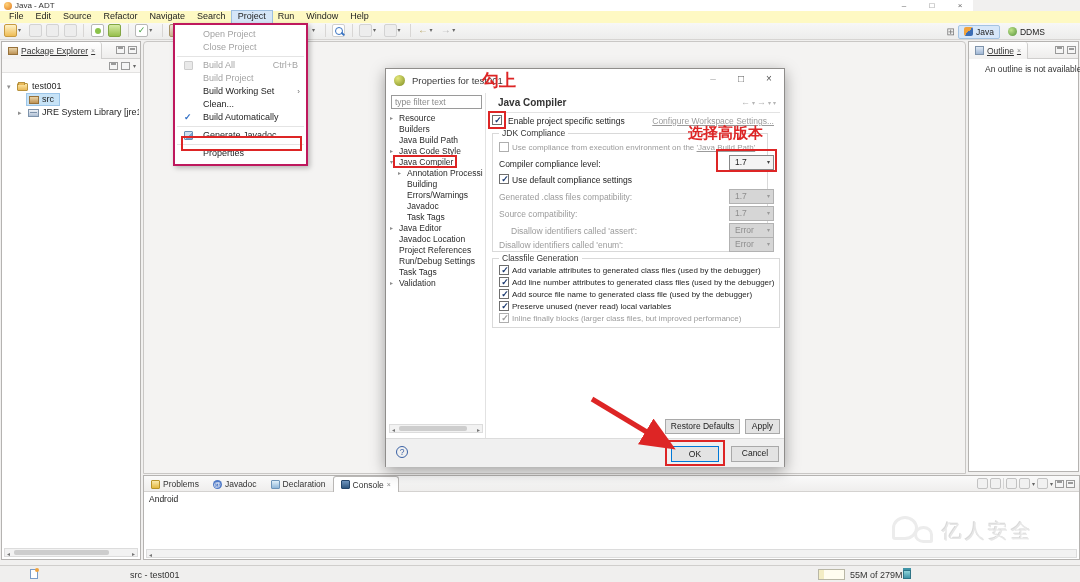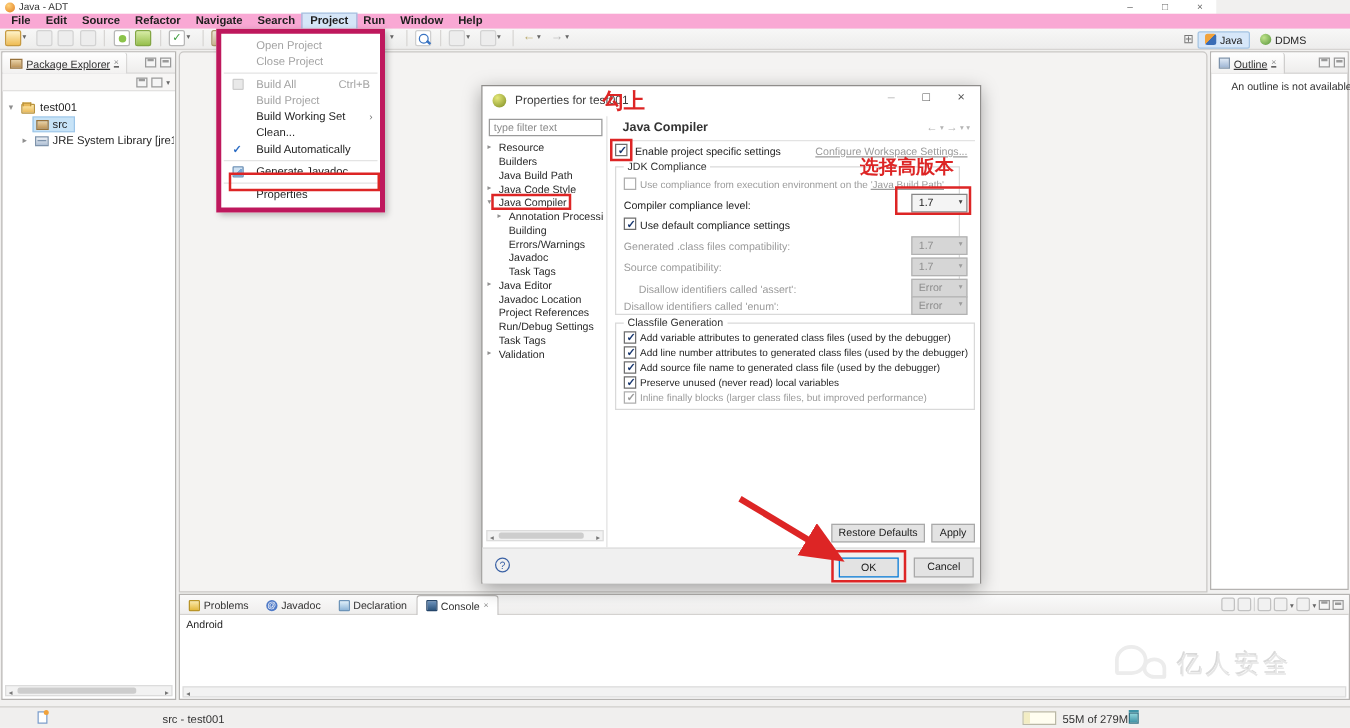--- a/index.html
+++ b/index.html
@@ -17,21 +17,21 @@
   .g-sub::before{content:"›";}  .g-grid::before{content:"⊞";}
   .g-at::before{content:"@";}
 
   
   .titlebar { left:0; top:0; width:973px; height:11px; background:#fff; }
   .titlebar .t { position:absolute; left:15px; top:1px; font-size:8px; color:#333; }
   .app-logo { position:absolute; left:4px; top:2px; width:8px; height:8px; border-radius:50%;
               background:radial-gradient(circle at 35% 30%,#ffd27a,#e07b1f); }
   .wctl { position:absolute; top:0; width:26px; height:11px; text-align:center; font-size:8px; color:#666; line-height:11px; }
 
-  .menubar { left:0; top:11px; width:1080px; height:12px; background:#f9a8d4; display:flex; align-items:flex-start; padding-left:3px;font-weight:bold; }
+  .menubar { left:0; top:11px; width:1080px; height:12px; background:#fef9c3; display:flex; align-items:flex-start; padding-left:3px; }
   .menubar .mi { padding:0 6px; font-size:9px; color:#1e1e1e; line-height:11px; height:12px; }
   .menubar .mi.open { background:#d5e6f8; outline:1px solid #9ebfe0; }
 
   .toolbar { left:0; top:23px; width:1080px; height:17px; background:linear-gradient(#f7f7f7,#ededec); border-bottom:1px solid #d6d4d2; }
   .tbi { display:inline-block; width:13px; height:13px; margin:1px; border-radius:2px; vertical-align:top; position:relative; }
   .c-gold { background:linear-gradient(#fff3c8,#eebc55); border:1px solid #c79a40; }
   .c-dis  { background:#ededed; border:1px solid #d3d3d3; }
   .c-sdk  { background:#fff; border:1px solid #b8b8b8; }
   .c-sdk::after { content:""; position:absolute; left:3px; top:3px; width:6px; height:6px; border-radius:50%; background:#8bc34a; }
   .c-avd  { background:linear-gradient(#d7eca6,#97bf4c); border:1px solid #83a643; }
@@ -104,21 +104,21 @@
   
   .statusbar { left:0; top:565px; width:1080px; height:17px; background:#f0efee; border-top:1px solid #d0cecc; }
   .sb-ico { position:absolute; left:30px; top:3px; width:8px; height:10px; background:#fff; border:1px solid #7a9cc9; }
   .sb-ico::after { content:""; position:absolute; right:-2px; top:-2px; width:4px; height:4px; border-radius:50%; background:#f0a23c; }
   .heap { position:absolute; left:818px; top:3px; width:27px; height:11px; background:#fffdf0; border:1px solid #b9b7a6; }
   .heap::after { content:""; position:absolute; left:0; top:0; bottom:0; width:20%; background:#f3edc4; }
   .trash { position:absolute; left:903px; top:4px; width:8px; height:9px; background:linear-gradient(#8fd4da,#3f93a6); border:1px solid #2f7486; }
   .trash::before { content:""; position:absolute; left:-1px; top:-3px; width:8px; height:2px; background:#3f93a6; }
 
   
-  .pmenu { left:173px; top:23px; width:135px; background:#fff; border:4px solid #be185d; box-shadow:2px 2px 5px rgba(0,0,0,.25); z-index:60; }
+  .pmenu { left:173px; top:23px; width:135px; background:#fff; border:2px solid #be185d; box-shadow:2px 2px 5px rgba(0,0,0,.25); z-index:60; }
   .pmitem { position:relative; height:13px; line-height:13px; padding-left:28px; font-size:9px; color:#1e1e1e; white-space:nowrap; }
   .pmitem.dis { color:#a3a3a3; }
   .pmsep { height:1px; background:#e4e4e4; margin:2px 2px; }
   .pm-short { position:absolute; right:8px; color:#a3a3a3; }
   .pm-sub { position:absolute; right:6px; color:#6d6d6d; font-size:8px; }
   .pm-check { position:absolute; left:9px; top:0; color:#2b6cc4; font-weight:bold; font-size:9px; }
   .pm-ico { position:absolute; left:9px; top:2px; width:9px; height:9px; border-radius:1px; }
   .pm-ico.jdoc { background:linear-gradient(135deg,#cfe2f3 50%,#7aa7d4 50%); border:1px solid #6a8fb5; }
   .pm-ico.ball { background:#e9e9e9; border:1px solid #cdcdcd; }
 

